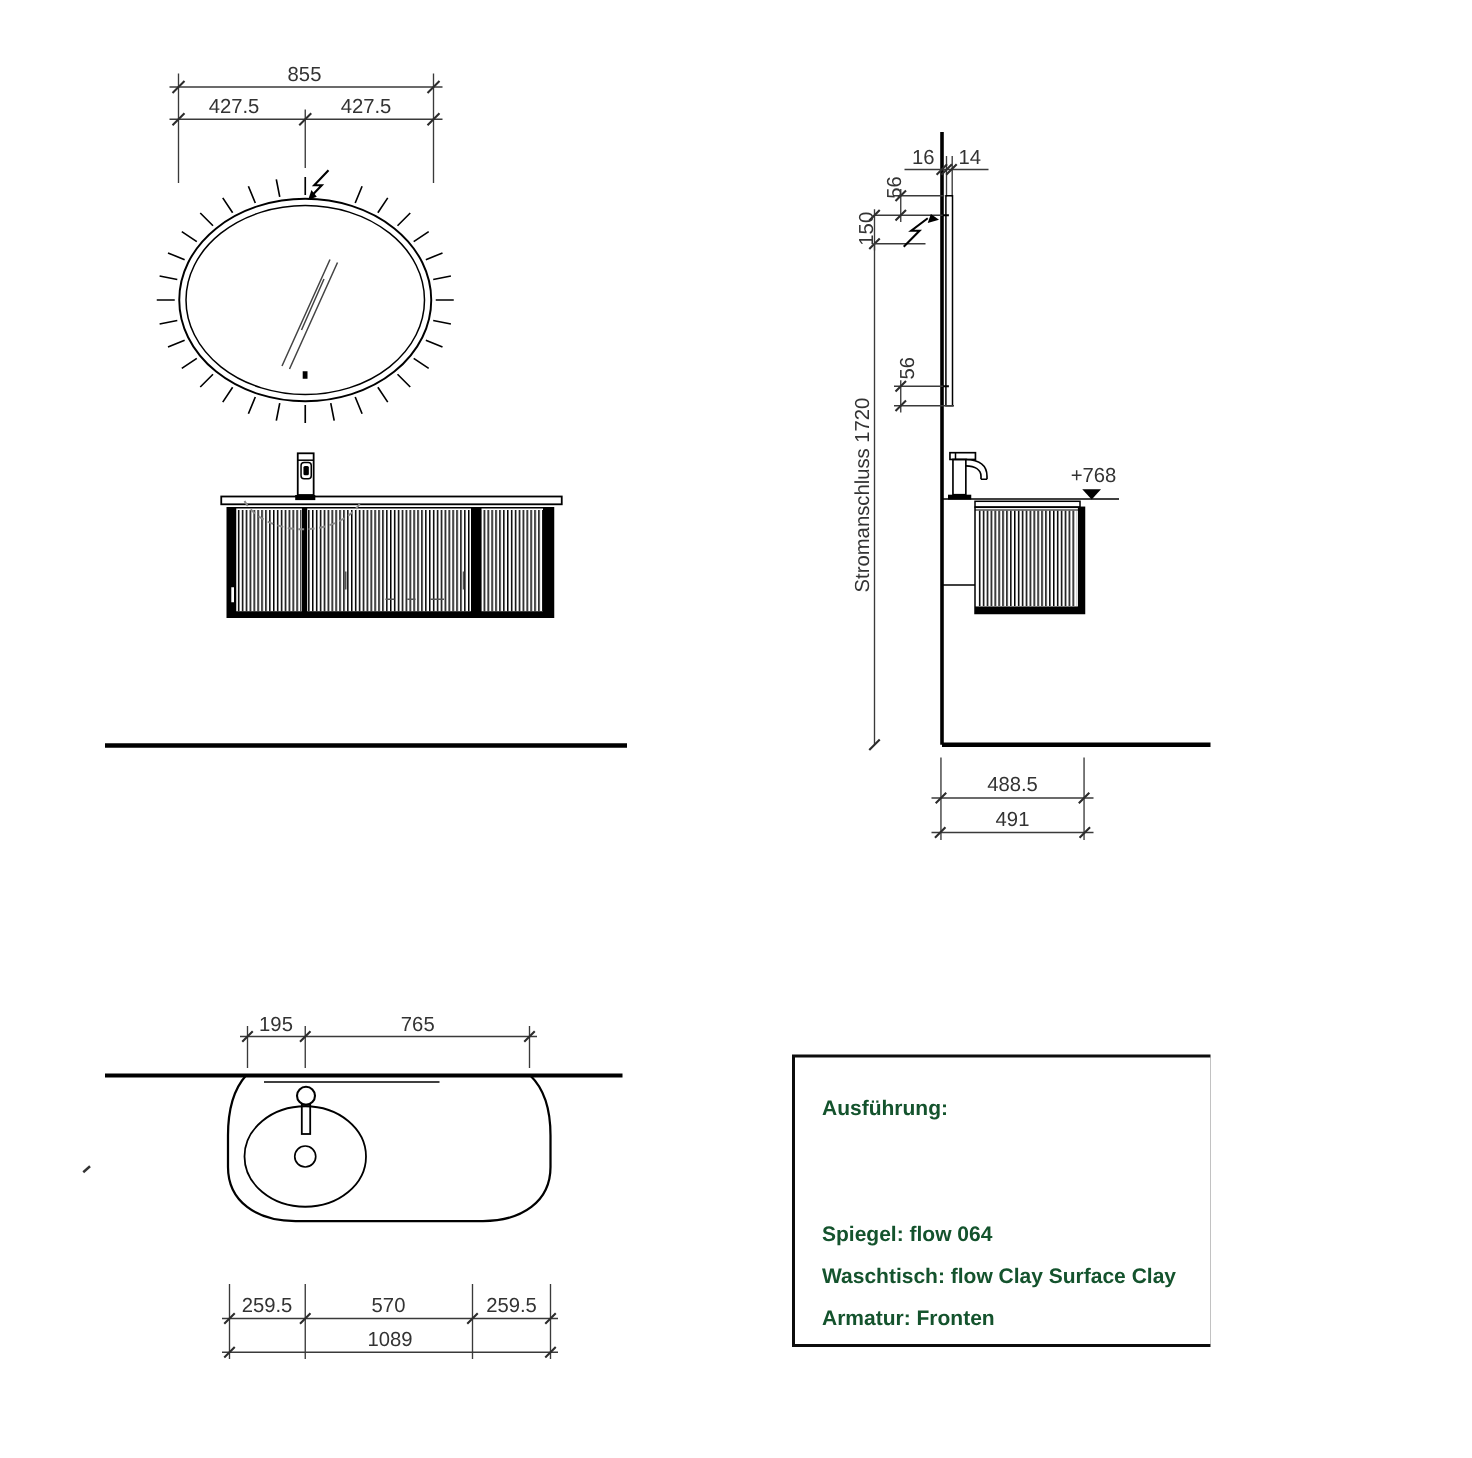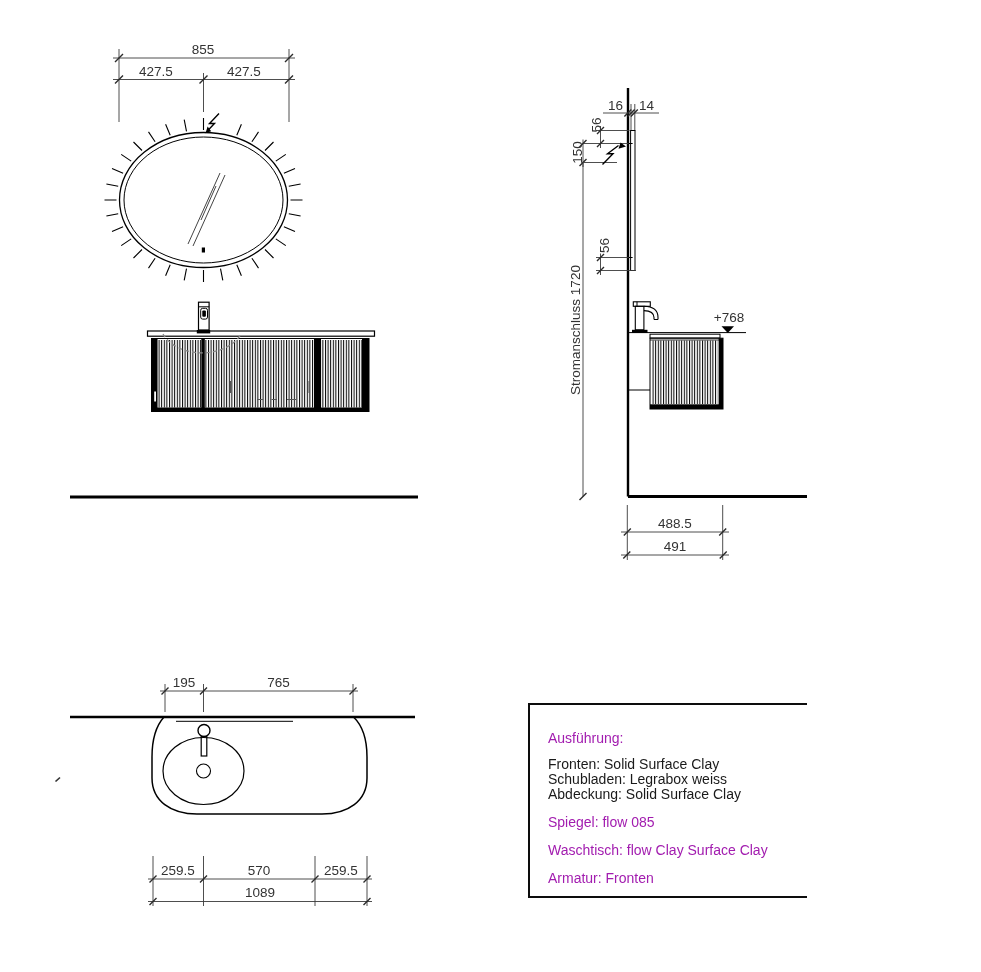--- a/index.html
+++ b/index.html
@@ -5,21 +5,21 @@
   html,body{margin:0;padding:0;background:#ffffff;}
   #canvas{position:relative;width:807px;height:972px;background:#ffffff;overflow:hidden;
           font-family:"Liberation Sans",sans-serif;}
   #drawing{position:absolute;left:0;top:0;}
   .dt{font-family:"Liberation Sans",sans-serif;font-size:13.5px;fill:#333333;}
   .obj{stroke:#000000;fill:none;}
   .dim{stroke:#3a3a3a;stroke-width:0.9;fill:none;}
   .tick{stroke:#2c2c2c;stroke-width:1.4;fill:none;}
   #spec-box{position:absolute;left:528px;top:703px;width:281px;height:195px;
             border:2px solid #0d0d0d;background:#ffffff;box-sizing:border-box;}
-  #spec-box .line{position:absolute;left:18px;font-size:14px;color:#a21caf;white-space:nowrap;}
+  #spec-box .line{position:absolute;left:18px;font-size:14px;color:#14532d;white-space:nowrap;font-weight:bold;}
   #spec-materials{position:absolute;left:18px;top:52px;font-size:14px;color:#1a1a1a;line-height:14.8px;white-space:nowrap;}
 </style>
 </head>
 <body>
 
 <div id="canvas">
 
 <svg id="drawing" width="981" height="972" viewBox="0 0 981 972">
   <defs>
     <pattern id="flutes" width="2.6" height="6" patternUnits="userSpaceOnUse">
@@ -216,23 +216,18 @@
       <text class="dt" x="341" y="874.5" text-anchor="middle">259.5</text>
       <path class="dim" d="M148,901.5 H372"></path>
       <path class="tick" d="M149.5,905 L156.5,898 M363.5,905 L370.5,898"></path>
       <text class="dt" x="260" y="897" text-anchor="middle">1089</text>
     </g>
   </g>
 </svg>
 
 <div id="spec-box">
   <div class="line" style="top:25px">Ausführung:</div>
-  <div id="spec-materials">
-    <div>Fronten: Solid Surface Clay</div>
-    <div>Schubladen: Legrabox weiss</div>
-    <div>Abdeckung: Solid Surface Clay</div>
-  </div>
-  <div class="line" style="top:109px">Spiegel: flow 085</div>
+  <div class="line" style="top:109px">Spiegel: flow 064</div>
   <div class="line" style="top:137px">Waschtisch: flow Clay Surface Clay</div>
   <div class="line" style="top:165px">Armatur: Fronten</div>
 </div>
 
 </div>
 
 </body></html>

